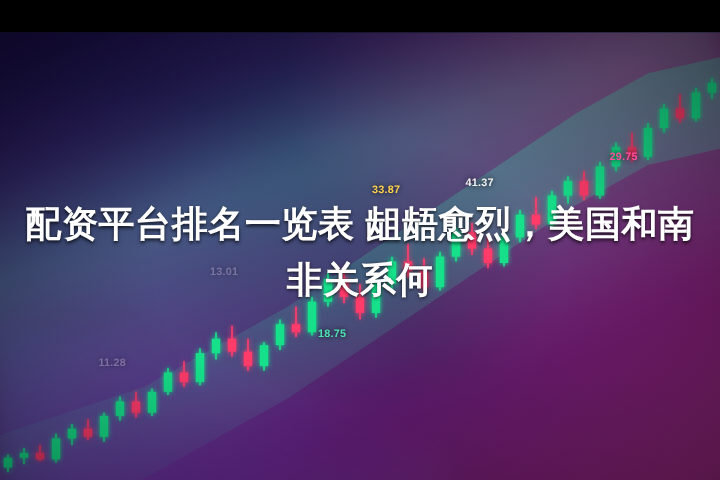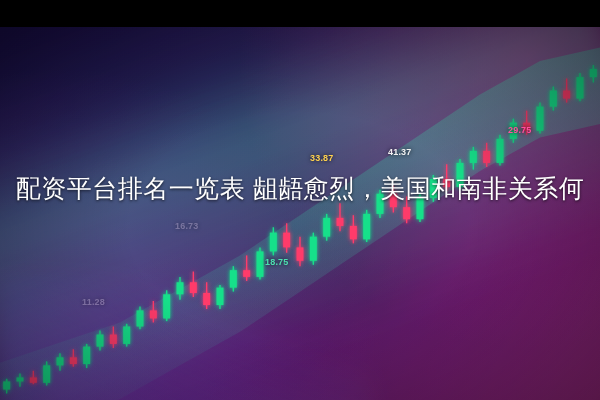--- a/index.html
+++ b/index.html
@@ -84,22 +84,22 @@
   }
 
   
   .headline {
     position: absolute;
     left: 0;
     right: 0;
     top: 138px;
     text-align: center;
     color: #ffffff;
-    font-size: 25px;
-    font-weight: normal;
+    font-size: 30px;
+    font-weight: bold;
     line-height: 46px;
     letter-spacing: .5px;
     text-shadow: 0 1px 3px rgba(0,0,0,.75);
     padding: 0 8px;
     box-sizing: border-box;
   }
   .headline .l1 { display: block; }
   .headline .l2 { display: block; }
 </style>
 </head>
@@ -222,22 +222,22 @@
         <rect x="589.8666666666667" y="42.06666666666666" width="6.933333333333334" height="8.04444444444448" fill="#19e08a"></rect>
       </g>
   </svg>
 
   <div class="bg-vignette"></div>
 
   <div id="labels">
       <div class="price-label" style="left: 508px; top: 98px; color: rgb(255, 79, 160);">29.75</div>
       <div class="price-label" style="left: 388px; top: 120px; color: rgb(242, 242, 242);">41.37</div>
       <div class="price-label" style="left: 310px; top: 126px; color: rgb(255, 210, 77);">33.87</div>
-      <div class="price-label" style="left: 252px; top: 230px; color: rgb(77, 224, 176); padding-left: 13px;">18.75</div>
-      <div class="price-label dim" style="left: 175px; top: 194px; color: rgb(183, 169, 201);">16.73</div>
+      <div class="price-label" style="left: 252px; top: 246px; color: rgb(77, 224, 176); padding-left: 13px;">18.75</div>
+      <div class="price-label dim" style="left: 175px; top: 194px; color: rgb(183, 169, 201);">13.01</div>
       <div class="price-label dim" style="left: 82px; top: 270px; color: rgb(183, 169, 201);">11.28</div>
     </div>
 
   <div class="headline">
     <span class="l1">配资平台排名一览表 龃龉愈烈，美国和南非关系何</span>
   </div>
 
 </div>
 
 </body></html>

